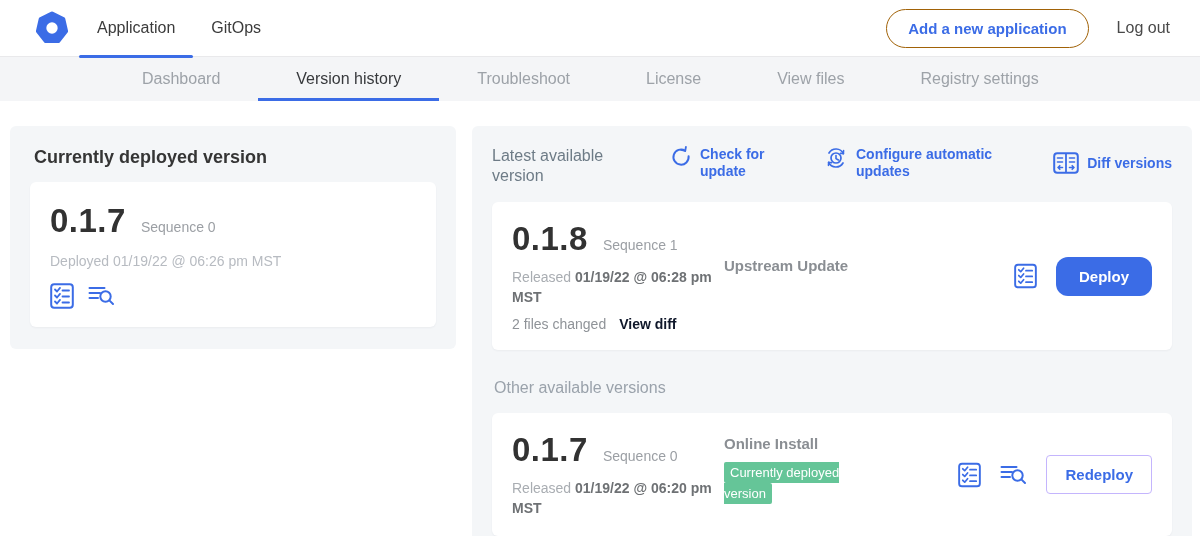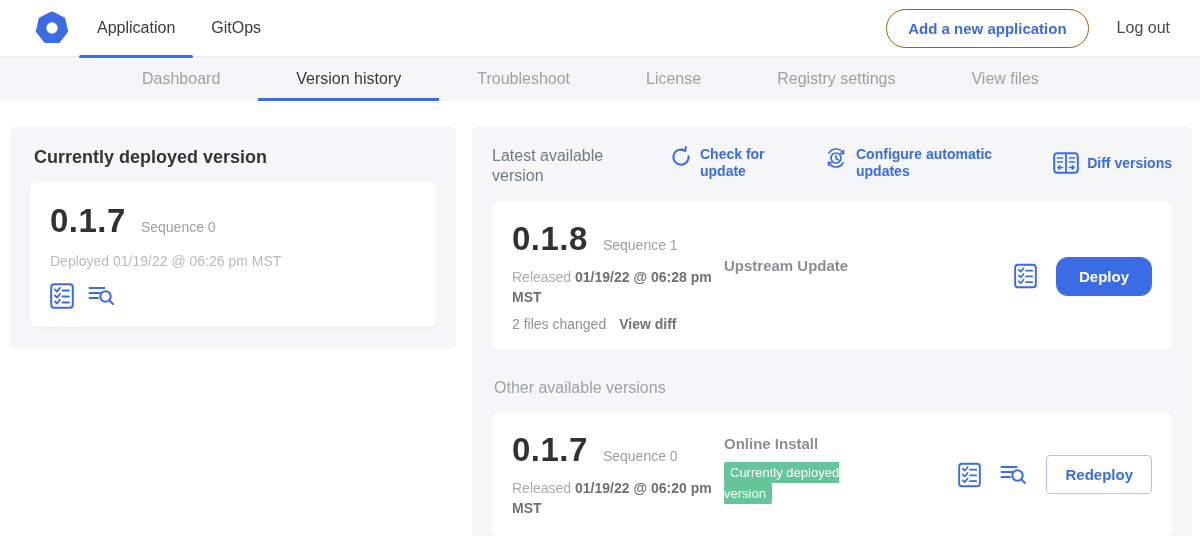--- a/index.html
+++ b/index.html
@@ -47,21 +47,21 @@
   .link-check .link-text { width:70px; }
   .link-auto { margin-left:54px; }
   .link-auto .link-text { width:152px; }
   .link-diff { margin-left:auto; align-items:center; margin-top:6px; }
 
   .version-card { margin-top:16px; padding:18px 20px; display:flex; }
   .vc-left { width:212px; }
   .released-line { margin-top:10px; font-size:14px; line-height:1.4; color:#a9adb2; width:200px; }
   .released-date { color:#6e7174; font-weight:600; }
   .files-row { margin-top:9px; font-size:14px; color:#8f9398; display:flex; gap:13px; align-items:center; }
-  .view-diff { color:#737373; font-weight:600; cursor:pointer; }
+  .view-diff { color:#0f172a; font-weight:600; cursor:pointer; }
   .vc-mid { font-size:15px; font-weight:600; color:#8a8e93; }
   .mid-latest { margin-top:37px; }
   .mid-other { margin-top:4px; width:168px; }
   .badge-wrap { margin-top:10px; width:150px; line-height:20px; }
   .badge { background:#65c598; color:#fff; font-size:13px; font-weight:500; padding:3px 6px; border-radius:2px; }
   .vc-right { margin-left:auto; display:flex; align-items:center; gap:19px; }
   .deploy-btn { background:#3b6ce6; color:#fff; border:none; border-radius:12px; font-family:inherit; font-size:15px; font-weight:700; padding:11px 23px; cursor:pointer; }
   .redeploy-btn { background:#fff; color:#3b6ce6; border:1px solid #c4b5fd; border-radius:4px; font-family:inherit; font-size:15px; font-weight:700; padding:10px 18px; cursor:pointer; }
   .other-title { margin:29px 0 14px 2px; font-size:16px; color:#9aa2ab; }
 
@@ -85,22 +85,22 @@
     <button class="add-app-btn">Add a new application</button>
     <span class="logout">Log out</span>
   </div>
 </header>
 
 <nav class="subnav">
   <div class="subnav-item">Dashboard</div>
   <div class="subnav-item active">Version history</div>
   <div class="subnav-item">Troubleshoot</div>
   <div class="subnav-item">License</div>
+  <div class="subnav-item">View files</div>
   <div class="subnav-item">Registry settings</div>
-  <div class="subnav-item">View files</div>
 </nav>
 
 <main class="main">
 
   <section class="panel left-panel">
     <h2 class="left-title">Currently deployed version</h2>
     <div class="white-card deployed-card">
       <div class="version-row">
         <span class="version-number">0.1.7</span>
         <span class="sequence">Sequence 0</span>

